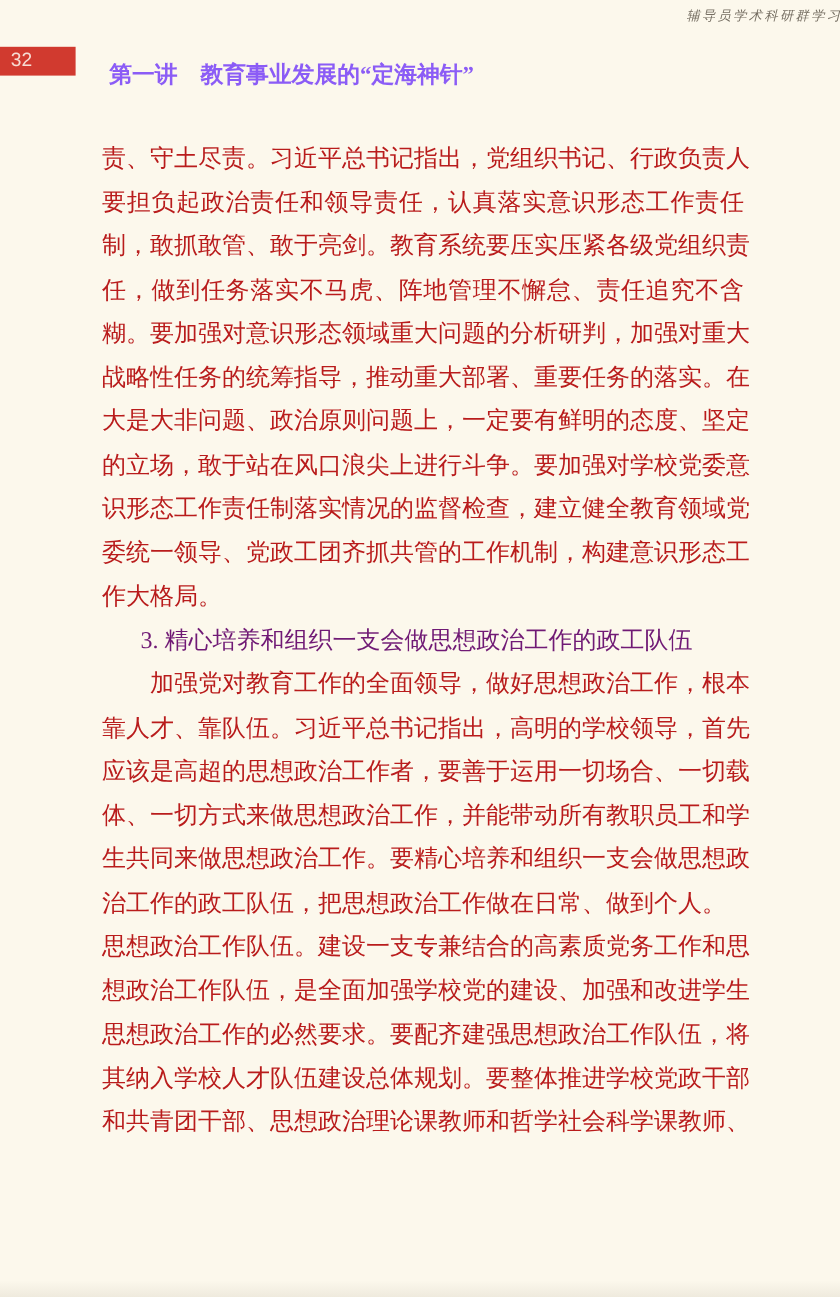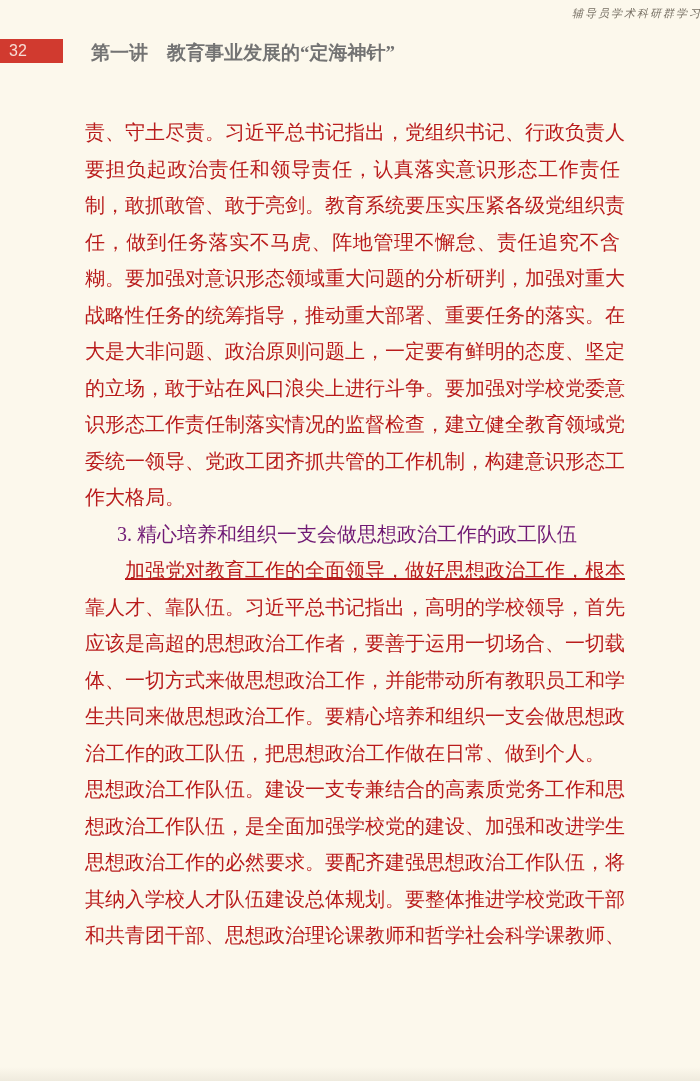--- a/index.html
+++ b/index.html
@@ -36,46 +36,46 @@
     box-sizing: border-box;
     padding-left: 9px;
   }
   .page-num-box span {
     font-family: "Liberation Sans", sans-serif;
     font-size: 16px; line-height: 24px;
     color: #f6ddd4;
     margin-top: 32px;
   }
   .chapter-title {
-    position: absolute; left: 91px; top: 2px;
+    position: absolute; left: 91px; top: 12px;
     line-height: 24px;
     font-size: 19px;
     font-weight: bold;
-    color: #737373;
+    color: #8b5cf6;
     white-space: nowrap;
   }
   .body-text {
     position: absolute;
     left: 85px; top: 114px;
     width: 535px;
   }
   .line {
     height: 36.5px;
     line-height: 36.5px;
     font-size: 20px;
     color: #b91c1c;
     text-align: justify;
     text-align-last: justify;
     white-space: nowrap;
   }
   .line.no-justify {
     text-align: left;
     text-align-last: left;
   }
-  .line.indent { text-indent: 40px; text-decoration: underline; }
+  .line.indent { text-indent: 40px; }
   .heading-line {
     height: 36.5px;
     line-height: 36.5px;
     font-size: 20px;
     font-weight: normal;
     color: #701a75;
     text-indent: 32px;
     white-space: nowrap;
   }
 </style>

